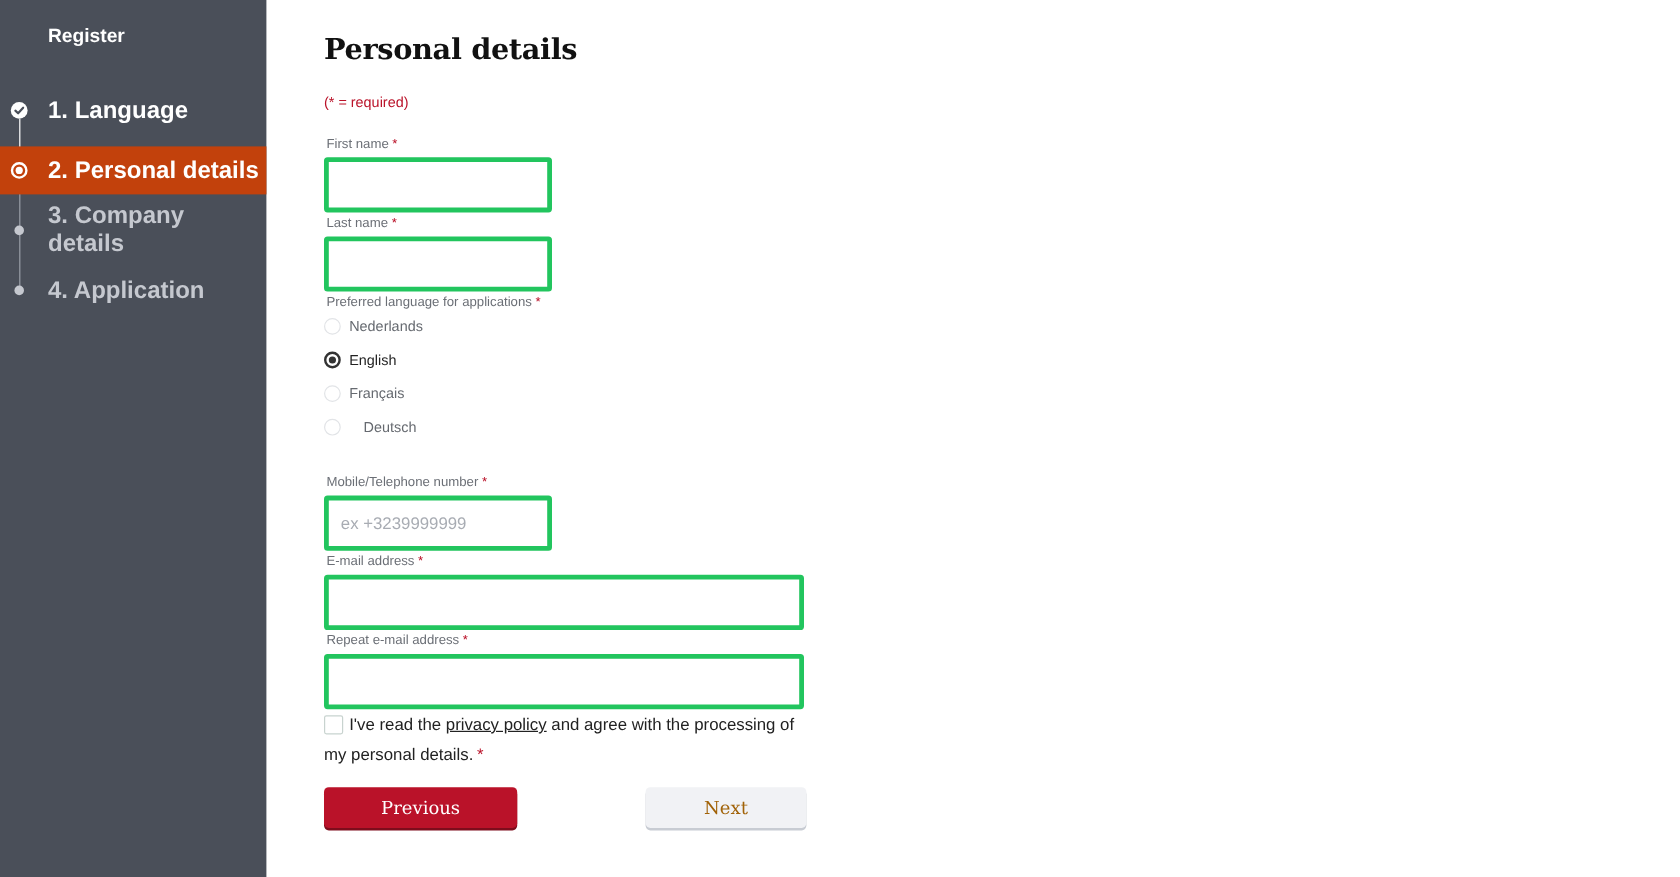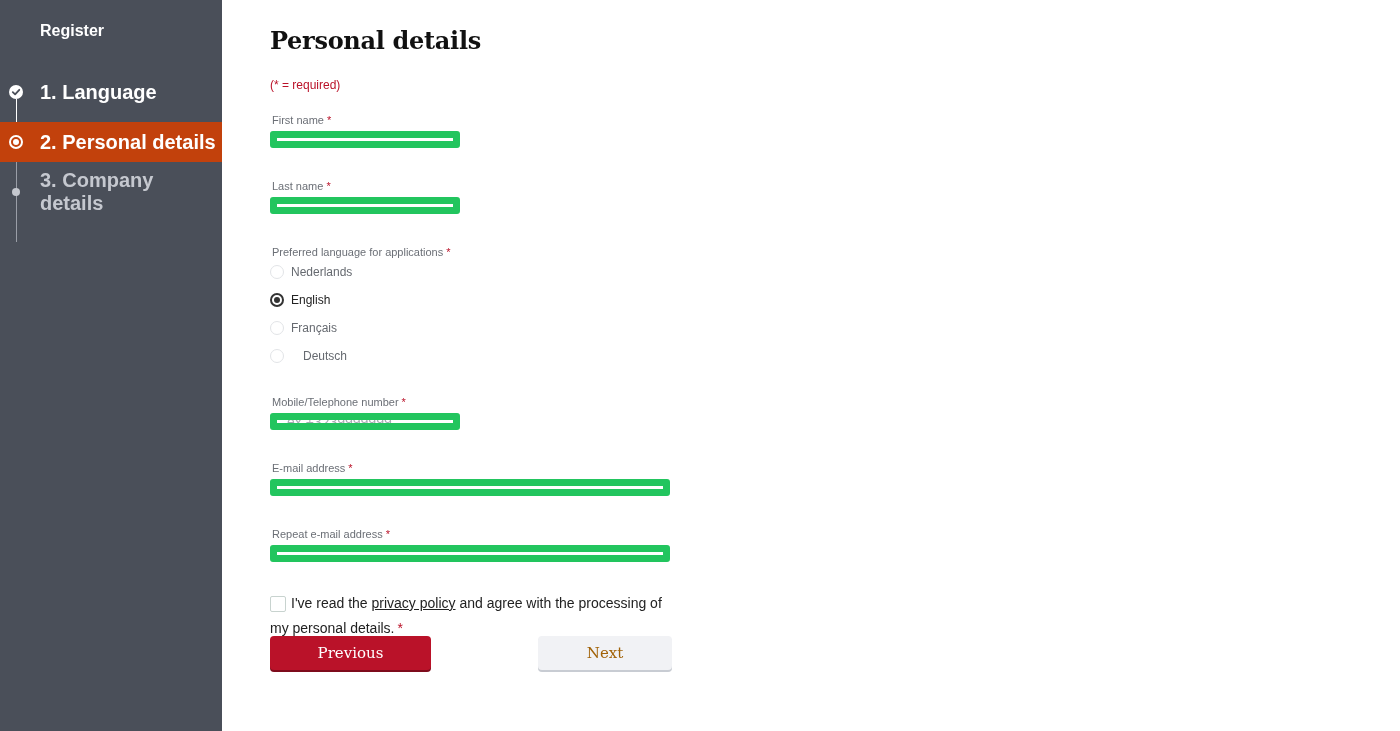--- a/index.html
+++ b/index.html
@@ -14,32 +14,32 @@
   .marker.done { background:#ffffff; }
   .marker.done svg { position:absolute; left:2px; top:2px; }
   .marker.current { border:2px solid #ffffff; background:transparent; }
   .marker.current::after { content:""; position:absolute; left:2px; top:2px; width:6px; height:6px; border-radius:50%; background:#fff; }
   .marker.pending { left:12px; width:8px; height:8px; background:#c5c8cf; }
   .line { position:absolute; left:15.5px; width:1px; }
   h1 { position:absolute; left:270px; top:26px; margin:0; font-family:"DejaVu Serif", serif; font-size:24px; font-weight:bold; color:#111; letter-spacing:-0.3px; white-space:nowrap; }
   .req-note { position:absolute; left:270px; top:78px; font-size:12px; color:#ba1229; }
   .flabel { position:absolute; left:272px; font-size:11px; color:#6b6f76; white-space:nowrap;text-align:center; }
   .flabel .star { color:#ba1229; margin-left:3px; }
-  .input { position:absolute; left:270px; height:17px; box-sizing:border-box; border:7px solid #22c55e; border-radius:3px; background:#fff; font-size:14px; padding:0 10px; font-family:"Liberation Sans", sans-serif; color:#333; outline:none; }
+  .input { position:absolute; left:270px; height:46px; box-sizing:border-box; border:4px solid #22c55e; border-radius:3px; background:#fff; font-size:14px; padding:0 10px; font-family:"Liberation Sans", sans-serif; color:#333; outline:none; }
   .input::placeholder { color:#a8acb3; }
   .radio { position:absolute; left:270px; display:flex; align-items:center; font-size:12px; color:#666a70; }
   .radio .dot { width:14px; height:14px; border-radius:50%; border:1px solid #e2e4e7; box-sizing:border-box; margin-right:7px; position:relative; background:#fff; }
   .radio.checked { color:#222; }
   .radio.checked .dot { border:2px solid #333; }
   .radio.checked .dot::after { content:""; position:absolute; left:2px; top:2px; width:6px; height:6px; border-radius:50%; background:#333; }
   .consent { position:absolute; left:270px; top:591px; width:410px; font-size:14px; color:#222; line-height:25px; }
   .checkbox { display:inline-block; width:16px; height:16px; border:1px solid #c8d3cf; border-radius:2px; box-sizing:border-box; vertical-align:-4px; margin-right:5px; background:#fff; }
   .consent a { color:#222; text-decoration:underline; }
   .consent .star { color:#ba1229; margin-left:3px; }
-  .btn { position:absolute; top:636px; height:34px; border-radius:4px; font-family:"DejaVu Serif", serif; font-size:15px; display:flex; align-items:center; justify-content:center; box-sizing:border-box; }
+  .btn { position:absolute; top:656px; height:34px; border-radius:4px; font-family:"DejaVu Serif", serif; font-size:15px; display:flex; align-items:center; justify-content:center; box-sizing:border-box; }
   .btn-prev { left:270px; width:161px; background:#ba1229; color:#fff; box-shadow:0 2px 0 #7e0c1c; }
   .btn-next { left:538px; width:134px; background:#f1f2f5; color:#a16207; box-shadow:0 2px 0 #c8ccd3; }
 </style>
 </head>
 <body>
 
 <div class="sidebar">
   <div class="sb-title">Register</div>
 
   <div class="line" style="top:99px;height:42px;background:#ffffff;"></div>
@@ -57,20 +57,24 @@
   <div class="step active" style="top:122px;">
     <span class="marker current"></span>
     <span class="label">2. Personal details</span>
   </div>
 
   <div class="step pending" style="top:172px;">
     <span class="marker pending"></span>
     <span class="label">3. Company details</span>
   </div>
 
+  <div class="step pending" style="top:222px;">
+    <span class="marker pending"></span>
+    <span class="label">4. Application</span>
+  </div>
 </div>
 
 <h1>Personal details</h1>
 <div class="req-note">(* = required)</div>
 
 <div class="flabel" style="top:114px;">
   <span>First name</span><span class="star">*</span>
 </div>
 <input class="input" style="top: 131px; width: 190px;" value="">
 

